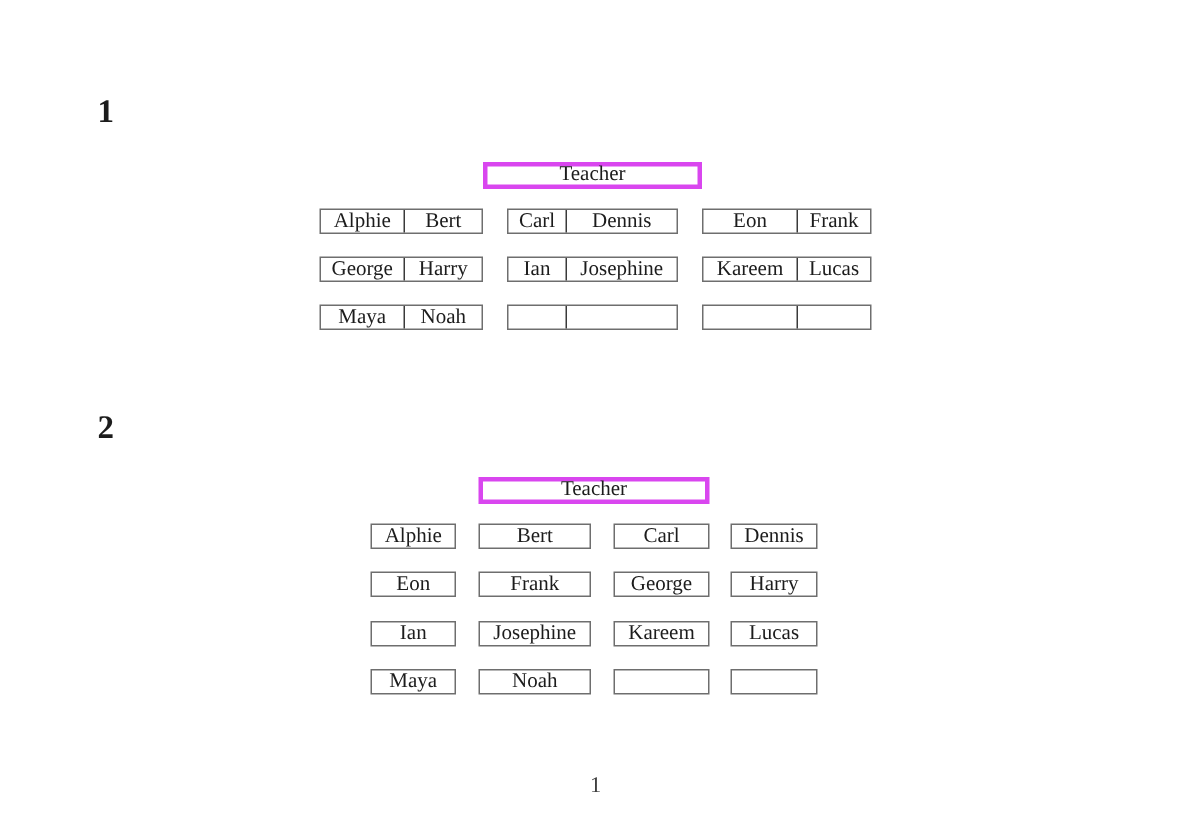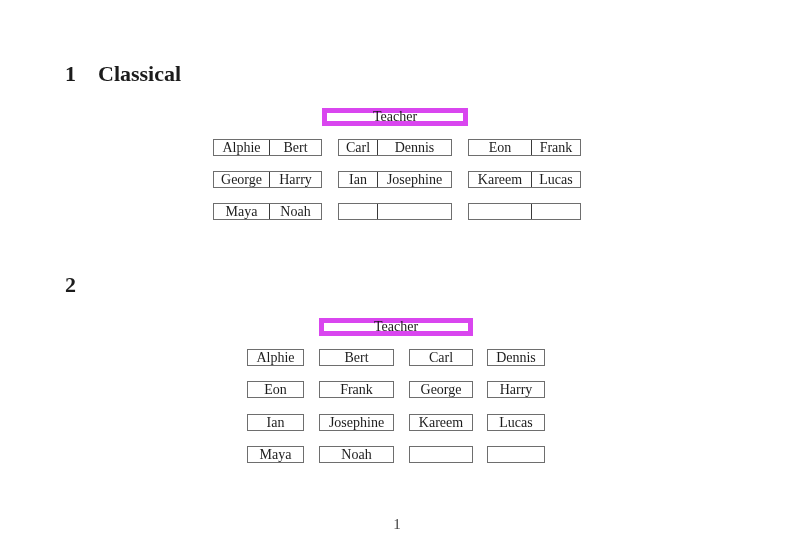--- a/index.html
+++ b/index.html
@@ -17,21 +17,21 @@
     font-size:22px;
     line-height:1;
     white-space:nowrap;
     width:300px;height:24px;
   }
   .heading .hnum{position:absolute;left:0;top:0;}
   .heading .htitle{position:absolute;left:33px;top:0;}
   .tbox{
     position:absolute;
     box-sizing:border-box;
-    border:5px solid #d946ef;
+    border:3px solid #d946ef;
     display:flex;align-items:center;justify-content:center;
     font-size:14px;line-height:1;
     background:#ffffff;
   }
   .desk{
     position:absolute;
     box-sizing:border-box;
     border:1px solid #6e6e6e;
     height:17px;
     display:flex;
@@ -62,21 +62,20 @@
     color:#3f3f3f;
   }
 </style>
 </head>
 <body>
 
 <div class="page">
 
   <div class="heading" style="left:65px;top:63px;">
     <span class="hnum">1</span>
-    <span class="htitle">Classical</span>
   </div>
 
   <div class="tbox" style="left:322px;top:108px;width:146px;height:18px;">
     <span>Teacher</span>
   </div>
 
   <div class="desk" style="left:213px;top:139px;width:109px;">
     <span class="cell l" style="width:56px;">Alphie</span>
     <span class="cell r">Bert</span>
   </div>

